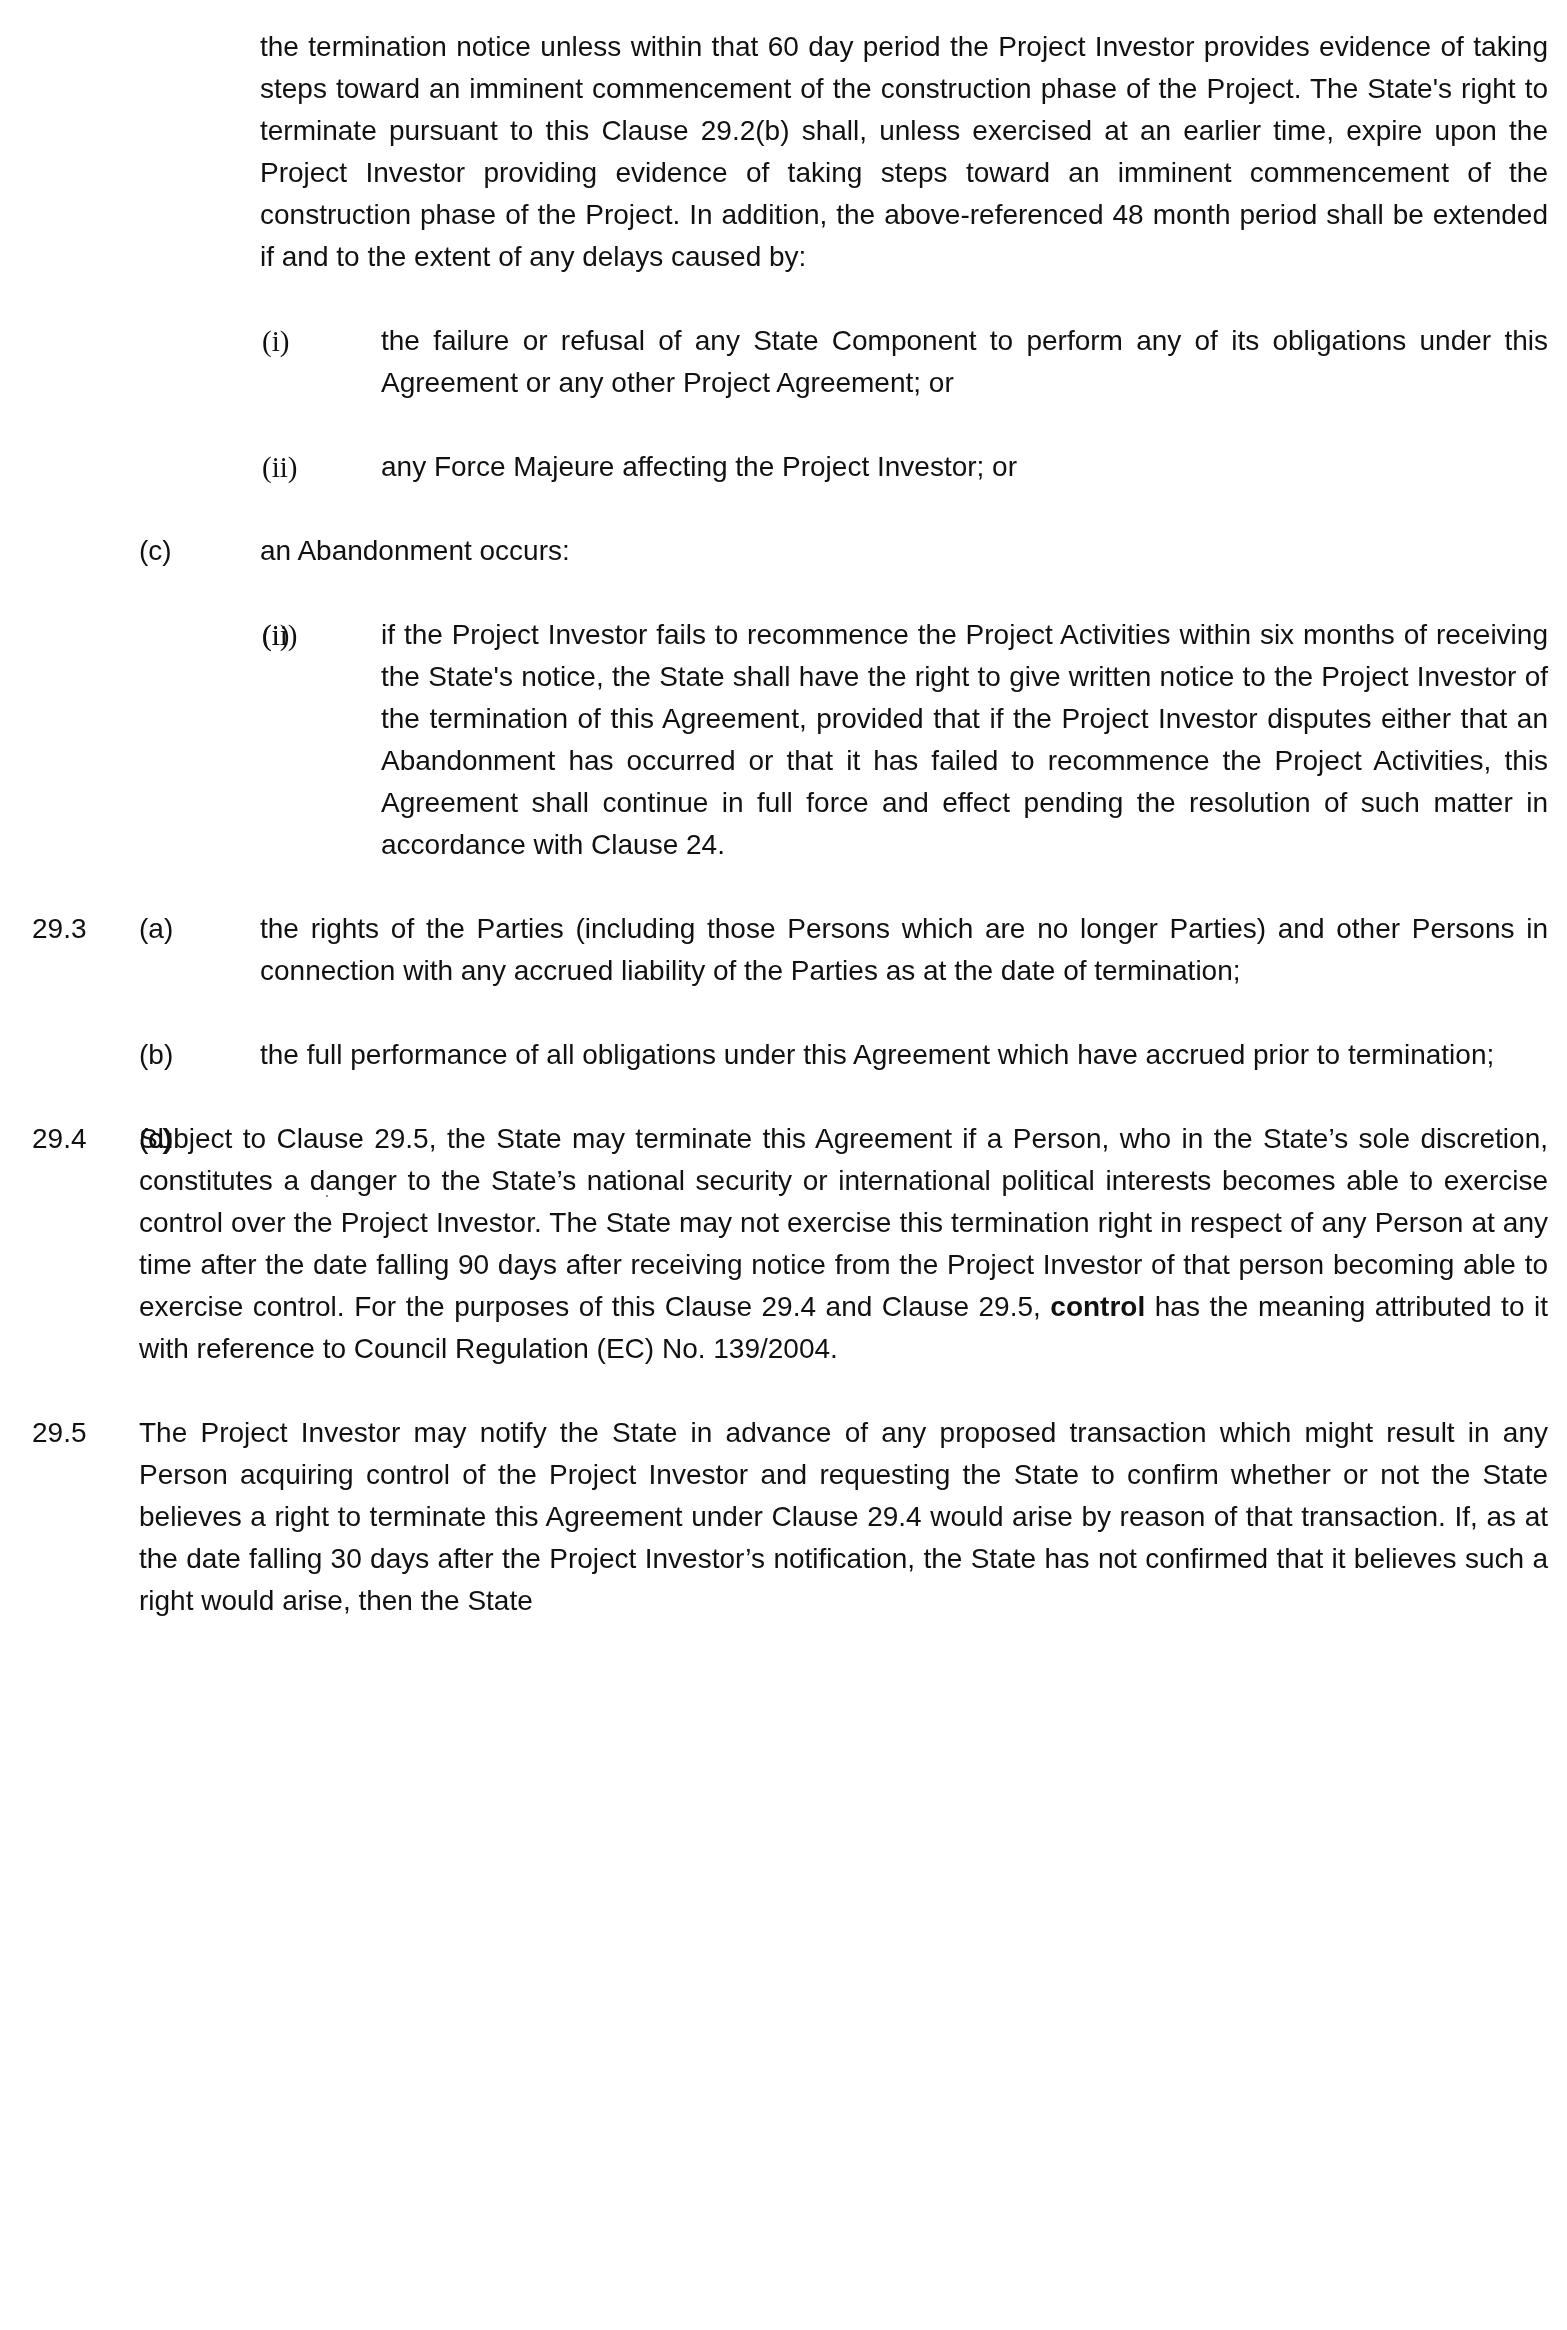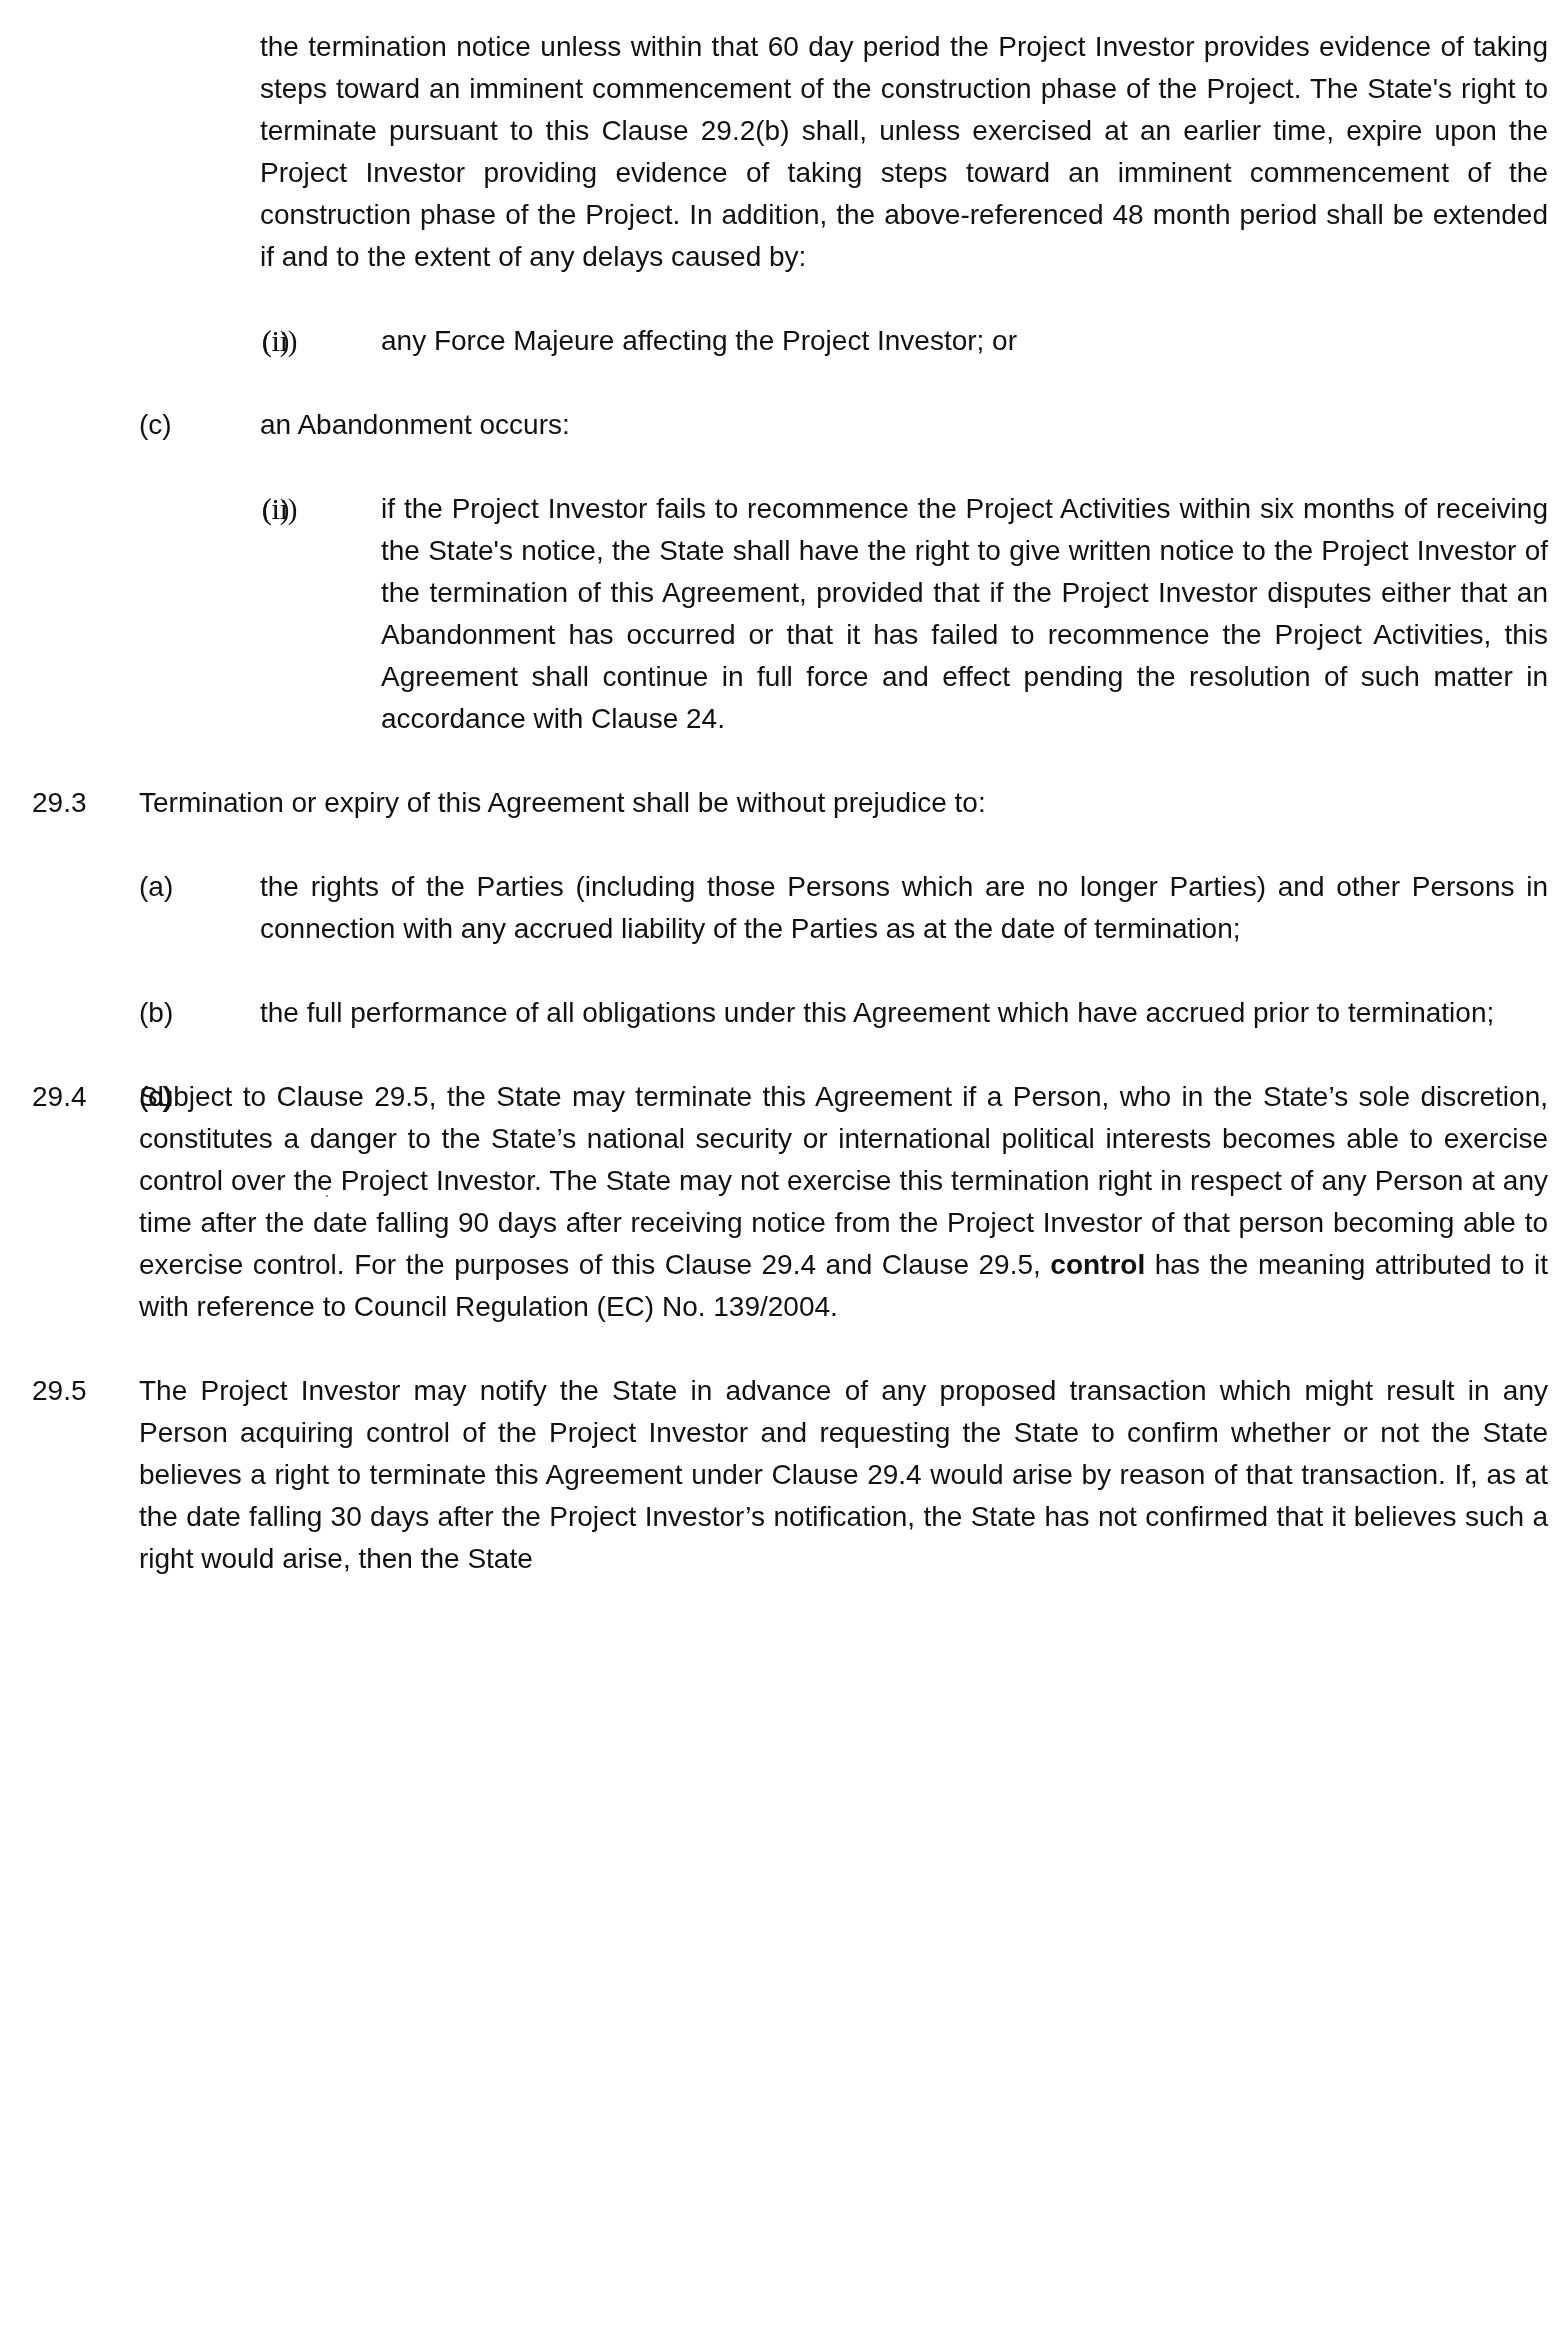--- a/index.html
+++ b/index.html
@@ -28,20 +28,21 @@
 <body>
 
 <div class="page">
 
   <div class="row cont">
     <div class="txt">the termination notice unless within that 60 day period the Project Investor provides evidence of taking steps toward an imminent commencement of the construction phase of the Project.   The State's right to terminate pursuant to this Clause 29.2(b) shall, unless exercised at an earlier time, expire upon the Project Investor providing evidence of taking steps toward an imminent commencement of the construction phase of the Project.  In addition, the above-referenced 48 month period shall be extended if and to the extent of any delays caused by:</div>
   </div>
 
   <div class="row lvl2">
     <span class="num roman">(i)</span>
+    <div class="txt">the failure or refusal of any State Component to perform any of its obligations under this Agreement or any other Project Agreement; or</div>
   </div>
 
   <div class="row lvl2">
     <span class="num roman">(ii)</span>
     <div class="txt">any Force Majeure affecting the Project Investor; or</div>
   </div>
 
   <div class="row lvl1">
     <span class="num">(c)</span>
     <div class="txt">an Abandonment occurs:</div>
@@ -51,21 +52,20 @@
     <span class="num roman">(i)</span>
   </div>
 
   <div class="row lvl2">
     <span class="num roman">(ii)</span>
     <div class="txt">if the Project Investor fails to recommence the Project Activities within six months of receiving the State's notice, the State shall have the right to give written notice to the Project Investor of the termination of this Agreement, provided that if the Project Investor disputes either that an Abandonment has occurred or that it has failed to recommence the Project Activities, this Agreement shall continue in full force and effect pending the resolution of such matter in accordance with Clause 24.</div>
   </div>
 
   <div class="row lvl0">
     <span class="num">29.3</span>
-    <div class="txt">Termination or expiry of this Agreement shall be without prejudice to:</div>
   </div>
 
   <div class="row lvl1">
     <span class="num">(a)</span>
     <div class="txt">the rights of the Parties (including those Persons which are no longer Parties) and other Persons in connection with any accrued liability of the Parties as at the date of termination;</div>
   </div>
 
   <div class="row lvl1">
     <span class="num">(b)</span>
     <div class="txt">the full performance of all obligations under this Agreement which have accrued prior to termination;</div>

